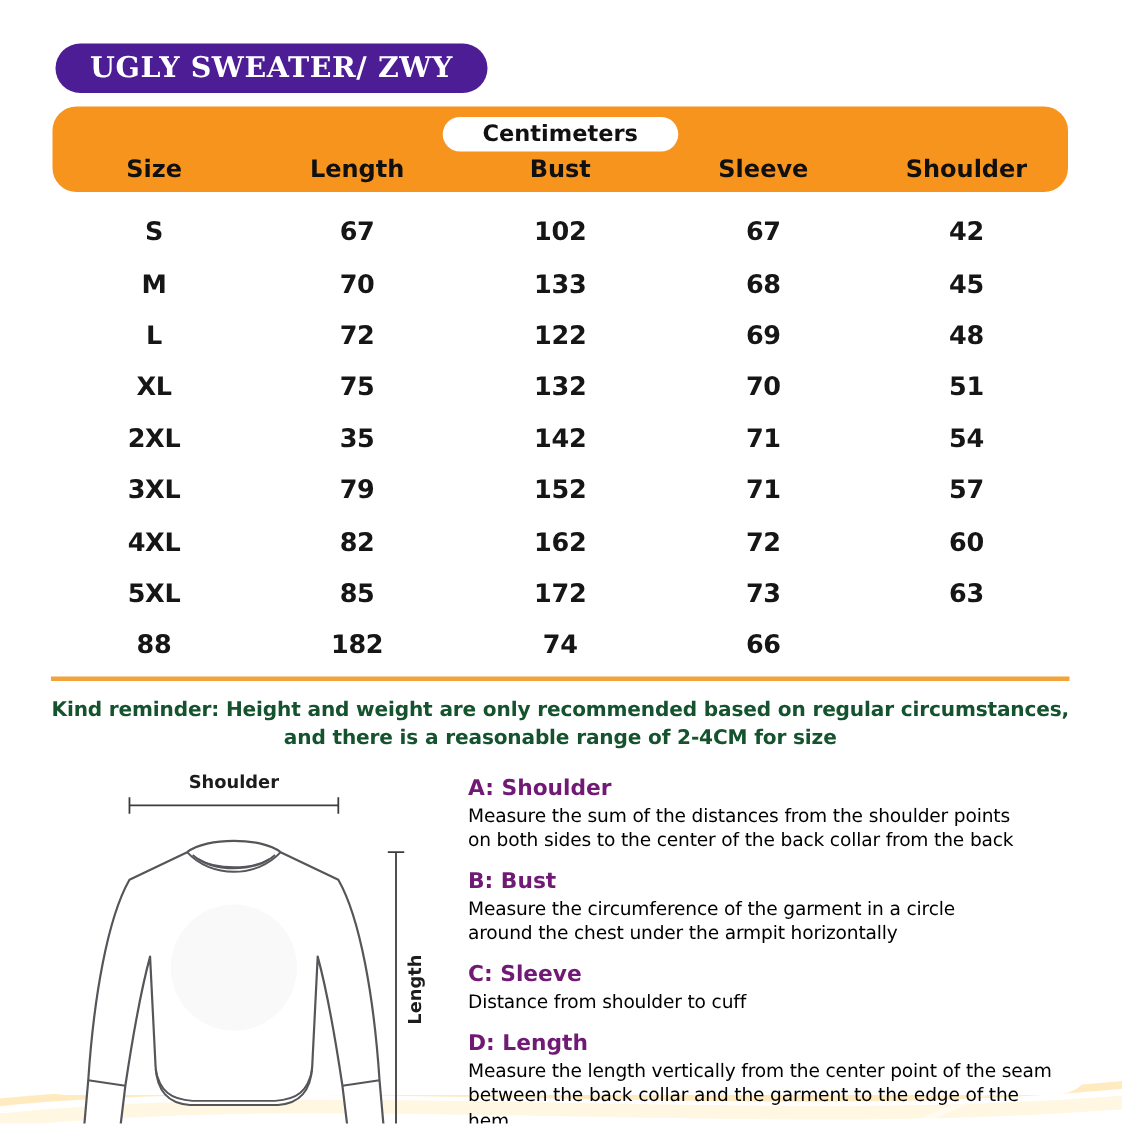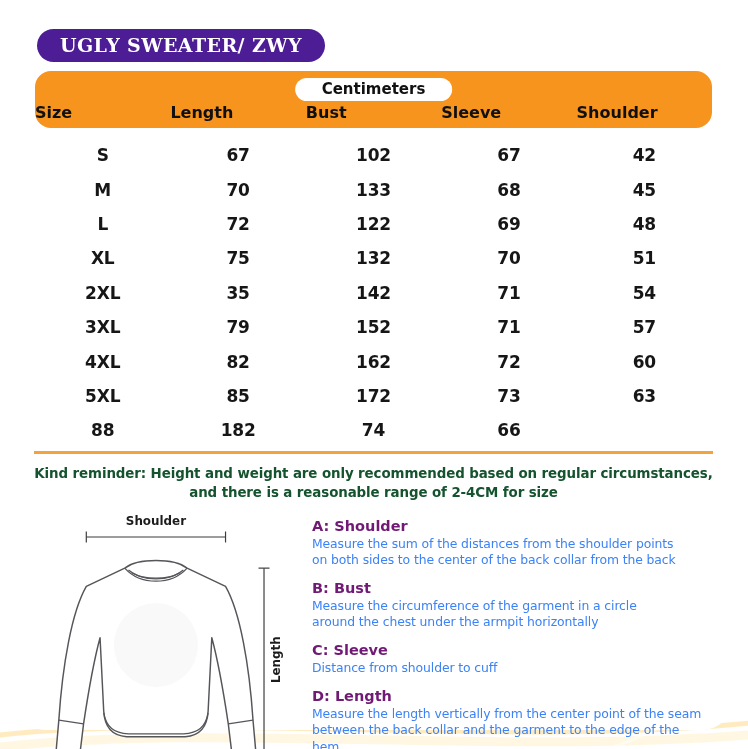--- a/index.html
+++ b/index.html
@@ -27,38 +27,38 @@
     background:#F7941E;border-radius:16px;padding-left:40px;
   }
   .unit-pill{
     position:absolute;top:7px;left:50%;transform:translateX(-50%);
     background:#ffffff;border-radius:13px;padding:2px 27px 3px;
     font-weight:700;font-size:15px;color:#111;white-space:nowrap;
   }
   .grid5{display:grid;grid-template-columns:repeat(5,1fr);}
   .band-headers{
     position:absolute;left:0;right:0;bottom:6px;
-    font-weight:700;font-size:16px;color:#101010;text-align:left;
+    font-weight:700;font-size:16px;color:#101010;text-align:center;
   }
   .table-body{margin:10px 19px 0;}
   .trow{height:34.4px;align-items:center;text-align:center;
     font-weight:700;font-size:17px;color:#161616;letter-spacing:-.2px;}
   .divider{margin:3px 18px 0;border-top:3px solid #F2A33C;}
   .reminder{
     margin-top:10px;text-align:center;font-weight:700;font-size:13.4px;
     color:#14532d;line-height:1.42;letter-spacing:-.1px;
   }
   .bottom{display:flex;margin-top:11px;padding:0 26px 0 30px;gap:14px;}
   .diagram{flex:0 0 252px;padding-top:2px;}
   .diagram svg{width:240px;height:auto;display:block;}
   .diagram .lbl{font-family:"DejaVu Sans",sans-serif;font-size:13px;font-weight:600;fill:#1c1c1c;}
   .defs{flex:1;padding-top:5px;}
   .def-group{margin-bottom:11px;}
   .term{font-weight:700;font-size:14.5px;color:#701a75;}
-  .desc{font-size:12.4px;color:#3b82f6;line-height:1.34;margin-top:2px;white-space:pre-line;letter-spacing:-.1px;}
+  .desc{font-size:12.4px;color:#000000;line-height:1.34;margin-top:2px;white-space:pre-line;letter-spacing:-.1px;}
 </style>
 </head>
 <body>
 
 <svg class="bg-decor" viewBox="0 0 748 749" aria-hidden="true">
   <path d="M-20,150 Q 60,40 180,-20" stroke="rgba(255,255,255,0.28)" stroke-width="10" fill="none"></path>
   <path d="M-10,736 C 200,712 520,748 760,722" stroke="rgba(255,232,180,0.85)" stroke-width="5" fill="none"></path>
   <path d="M-10,748 C 220,722 500,756 760,734" stroke="rgba(255,244,214,0.7)" stroke-width="9" fill="none"></path>
   <path d="M610,749 C 680,720 720,700 760,660" stroke="rgba(255,255,255,0.45)" stroke-width="4" fill="none"></path>
   <path d="M700,700 C 725,680 740,665 755,640" stroke="rgba(255,255,255,0.5)" stroke-width="3" fill="none"></path>

